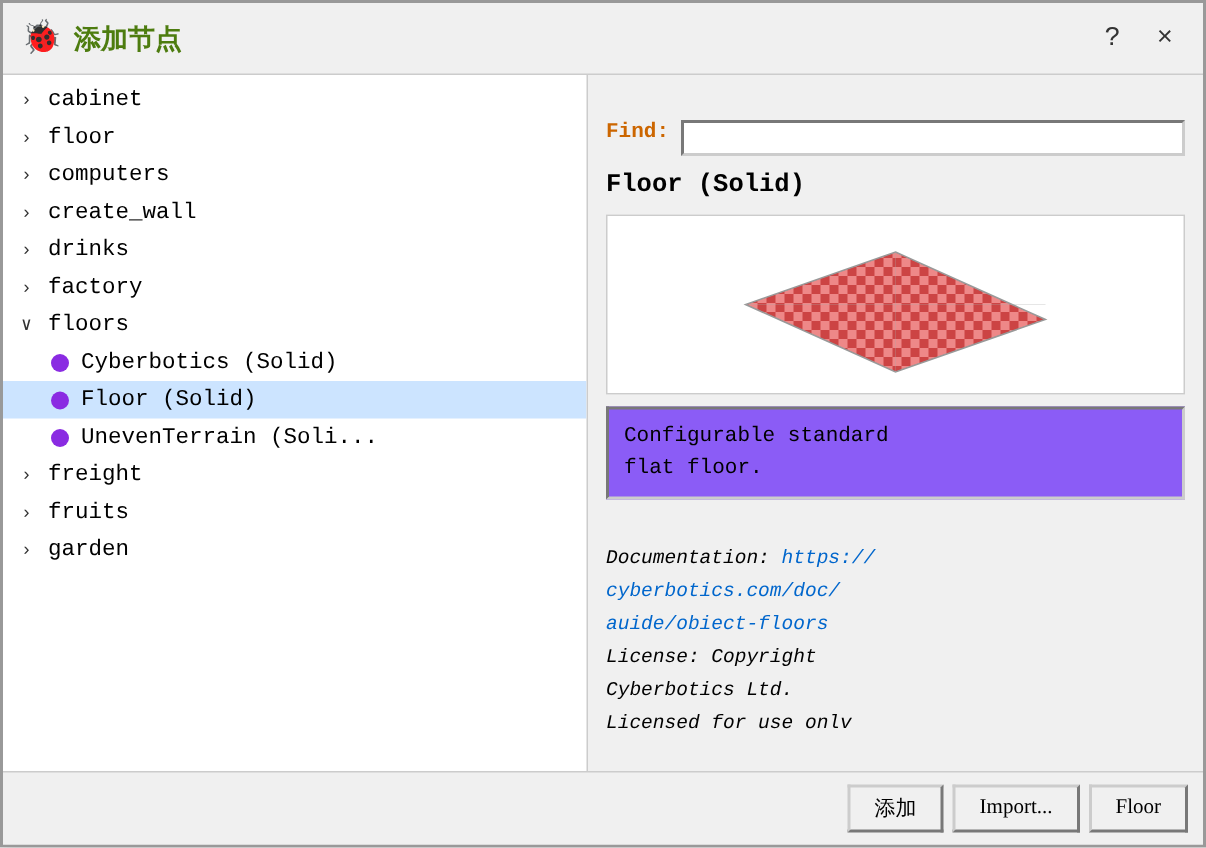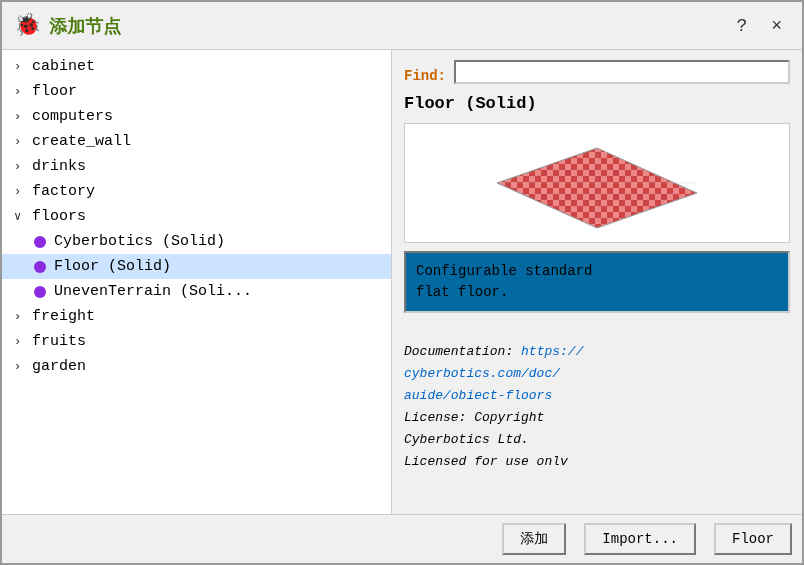--- a/index.html
+++ b/index.html
@@ -119,22 +119,23 @@
     .right-panel {
       flex: 1;
       background: #f0f0f0;
       display: flex;
       flex-direction: column;
       padding: 10px 12px;
       gap: 8px;
     }
     .find-row {
       display: flex;
-      align-items: flex-end;
+      align-items: flex-start;
       gap: 8px;
+      margin-top: 20px;
     }
     .find-label {
       font-family: 'Courier New', monospace;
       font-size: 14px;
       color: #cc6600;
       font-weight: bold;
     }
     .find-input {
       flex: 1;
       height: 24px;
@@ -153,21 +154,21 @@
     .preview-area {
       background: white;
       border: 1px solid #ccc;
       height: 120px;
       display: flex;
       align-items: center;
       justify-content: center;
       overflow: hidden;
     }
     .description-box {
-      background: #0369a1;
+      background: #8b5cf6;
       border: 2px inset #ccc;
       padding: 8px 10px;
       font-family: 'Courier New', monospace;
       font-size: 14px;
       color: #000;
       line-height: 1.5;
       min-height: 60px;
     }
     .doc-section {
       font-family: 'Courier New', monospace;
@@ -190,24 +191,23 @@
       gap: 6px;
       padding: 8px 10px;
       border-top: 1px solid #ccc;
       background: #f0f0f0;
     }
     .action-btn {
       padding: 5px 16px;
       border: 2px outset #ccc;
       background: #f0f0f0;
       cursor: pointer;
-      font-family: Liberation Mono, monospace;
+      font-family: Liberation Serif, serif;
       font-size: 14px;
       min-width: 60px;
-      margin-left: 12px;
     }
 
     
     .floor-svg {
       display: block;
     }
   </style>
 </head>
 <body>
 

